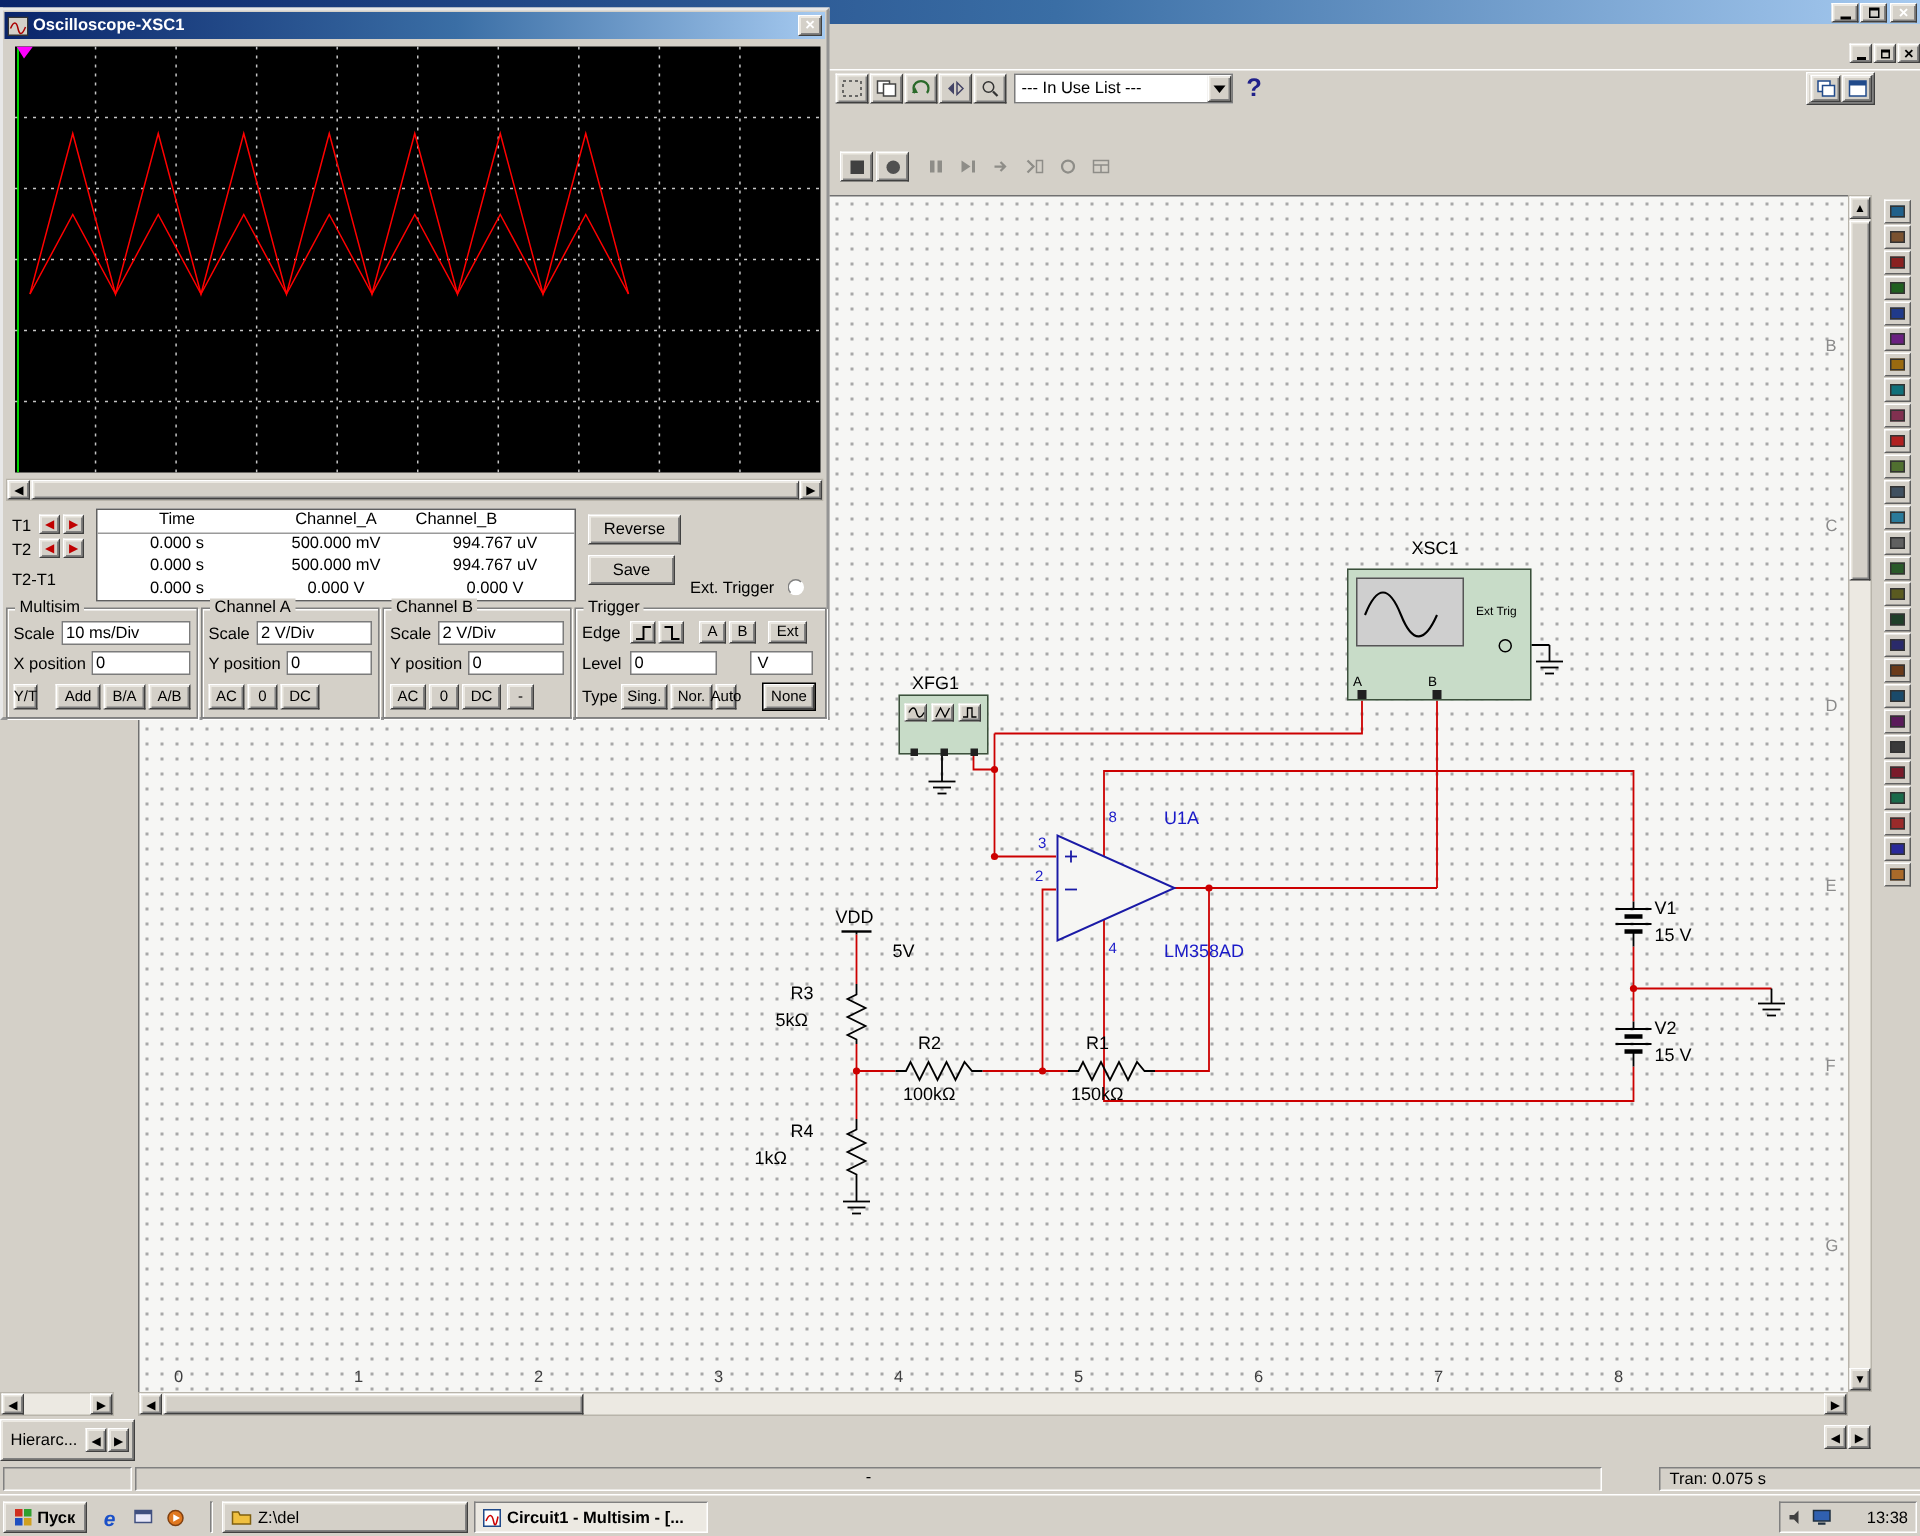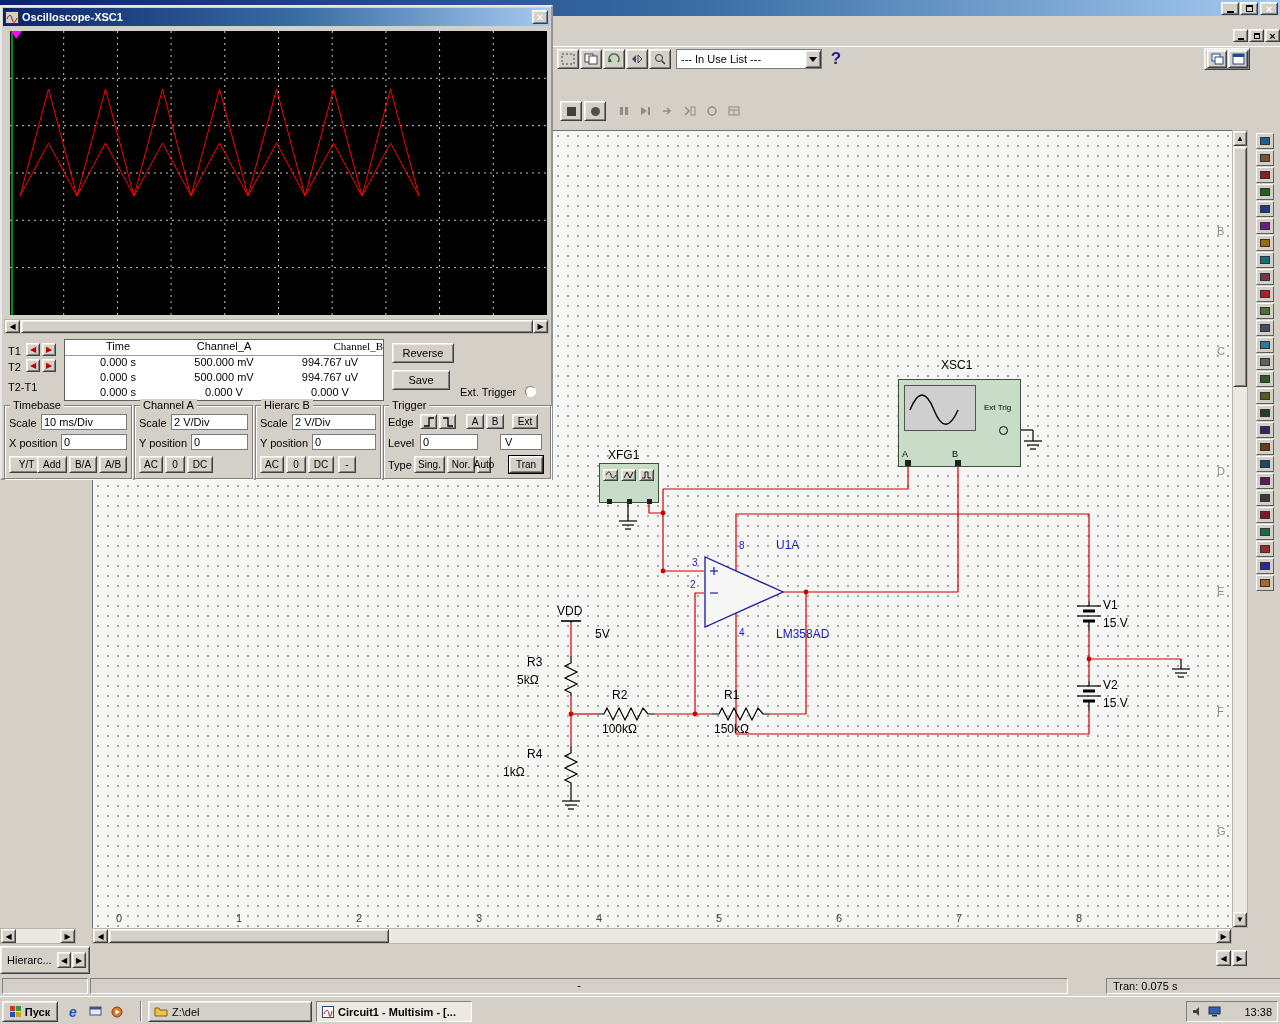--- a/index.html
+++ b/index.html
@@ -506,21 +506,21 @@
       </div>
     <div class="abs raised btn" style="left:38px;top:22px;width:14px;height:13px;">
         <span style="color:#c00000;font-size:8px;">▶</span>
       </div>
     <span class="lbl" style="left:4px;top:44px;">T2-T1</span>
 
     <div class="abs" style="left:60px;top:2px;width:320px;height:62px;background:#fff;border:1px solid #606060;">
       <div style="display:flex;height:16px;border-bottom:1px solid #9a9a9a;">
         <span style="width:106px;text-align:center;">Time</span>
         <span style="width:106px;text-align:center;">Channel_A</span>
-        <span style="width:106px;text-align:right;font-family:Liberation Serif, serif;">Channel_B</span>
+        <span style="width:106px;text-align:left;">Channel_B</span>
       </div>
       <div style="display:flex;height:15px;">
         <span style="width:106px;text-align:center;">0.000 s</span>
         <span style="width:106px;text-align:center;">500.000 mV</span>
         <span style="width:106px;text-align:center;">994.767 uV</span>
       </div>
       <div style="display:flex;height:15px;">
         <span style="width:106px;text-align:center;">0.000 s</span>
         <span style="width:106px;text-align:center;">500.000 mV</span>
         <span style="width:106px;text-align:center;">994.767 uV</span>
@@ -536,26 +536,26 @@
         <span>Reverse</span>
       </div>
     <div class="abs raised btn" style="left:388px;top:33px;width:58px;height:20px;">
         <span>Save</span>
       </div>
     <span class="lbl" style="left:456px;top:49px;">Ext. Trigger</span>
     <div class="abs sunken" style="left:521px;top:49px;width:11px;height:11px;border-radius:50%;background:#fff;"></div>
   </div>
 
   <div class="abs group" style="left:2px;top:398px;width:128px;height:74px;">
-    <span class="group-title">Timebase</span>
+    <span class="group-title">Multisim</span>
     <span class="lbl" style="left:4px;top:11px;">Scale</span>
     <input class="abs field osc-input" style="left: 36px; top: 8px; width: 86px;" value="10 ms/Div">
     <span class="lbl" style="left:4px;top:31px;">X position</span>
     <input class="abs field osc-input" style="left: 56px; top: 28px; width: 66px;" value="0">
-    <div class="abs raised btn mini-btn" style="left:4px;top:50px;width:35px;">
+    <div class="abs raised btn mini-btn" style="left:4px;top:50px;width:16px;">
         <span>Y/T</span>
       </div>
     <div class="abs raised btn mini-btn" style="left:32px;top:50px;width:30px;">
         <span>Add</span>
       </div>
     <div class="abs raised btn mini-btn" style="left:64px;top:50px;width:28px;">
         <span>B/A</span>
       </div>
     <div class="abs raised btn mini-btn" style="left:94px;top:50px;width:28px;">
         <span>A/B</span>
@@ -573,21 +573,21 @@
       </div>
     <div class="abs raised btn mini-btn" style="left:30px;top:50px;width:20px;">
         <span>0</span>
       </div>
     <div class="abs raised btn mini-btn" style="left:52px;top:50px;width:26px;">
         <span>DC</span>
       </div>
   </div>
 
   <div class="abs group" style="left:253px;top:398px;width:126px;height:74px;">
-    <span class="group-title">Hierarc B</span>
+    <span class="group-title">Channel B</span>
     <span class="lbl" style="left:4px;top:11px;">Scale</span>
     <input class="abs field osc-input" style="left: 36px; top: 8px; width: 84px;" value="2 V/Div">
     <span class="lbl" style="left:4px;top:31px;">Y position</span>
     <input class="abs field osc-input" style="left: 56px; top: 28px; width: 64px;" value="0">
     <div class="abs raised btn mini-btn" style="left:4px;top:50px;width:24px;">
         <span>AC</span>
       </div>
     <div class="abs raised btn mini-btn" style="left:30px;top:50px;width:20px;">
         <span>0</span>
       </div>
@@ -628,21 +628,21 @@
     <div class="abs raised btn mini-btn" style="left:30px;top:50px;width:31px;">
         <span>Sing.</span>
       </div>
     <div class="abs raised btn mini-btn" style="left:63px;top:50px;width:28px;">
         <span>Nor.</span>
       </div>
     <div class="abs raised btn mini-btn" style="left:93px;top:50px;width:14px;">
         <span>Auto</span>
       </div>
     <div class="abs raised btn mini-btn" style="left:125px;top:50px;width:34px;outline:1px solid #000;">
-        <span>Tran</span>
+        <span>None</span>
       </div>
   </div>
 </div>
 
 <div class="abs" style="left:0;top:996px;width:1280px;height:28px;background:#d4d0c8;border-top:1px solid #fff;z-index:30;">
   <div class="abs raised btn" style="left:2px;top:4px;width:56px;height:21px;gap:3px;font-weight:bold;">
     <svg width="12" height="12">
         <rect x="0" y="0" width="5" height="5" fill="#d03020"></rect>
         <rect x="6" y="0" width="5" height="5" fill="#30a030"></rect>
         <rect x="0" y="6" width="5" height="5" fill="#2050c0"></rect>

